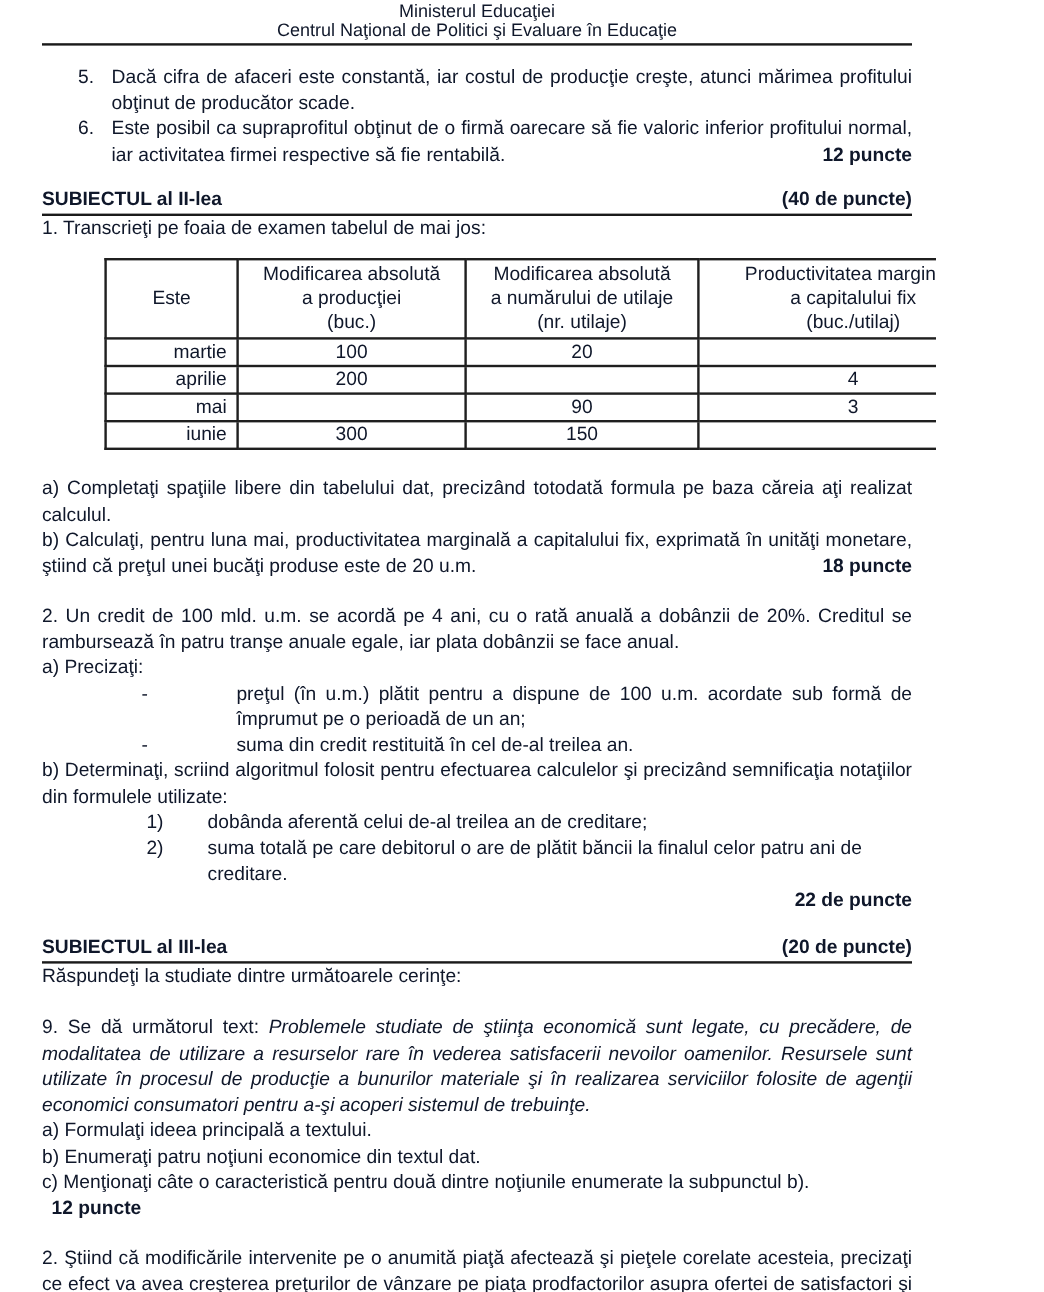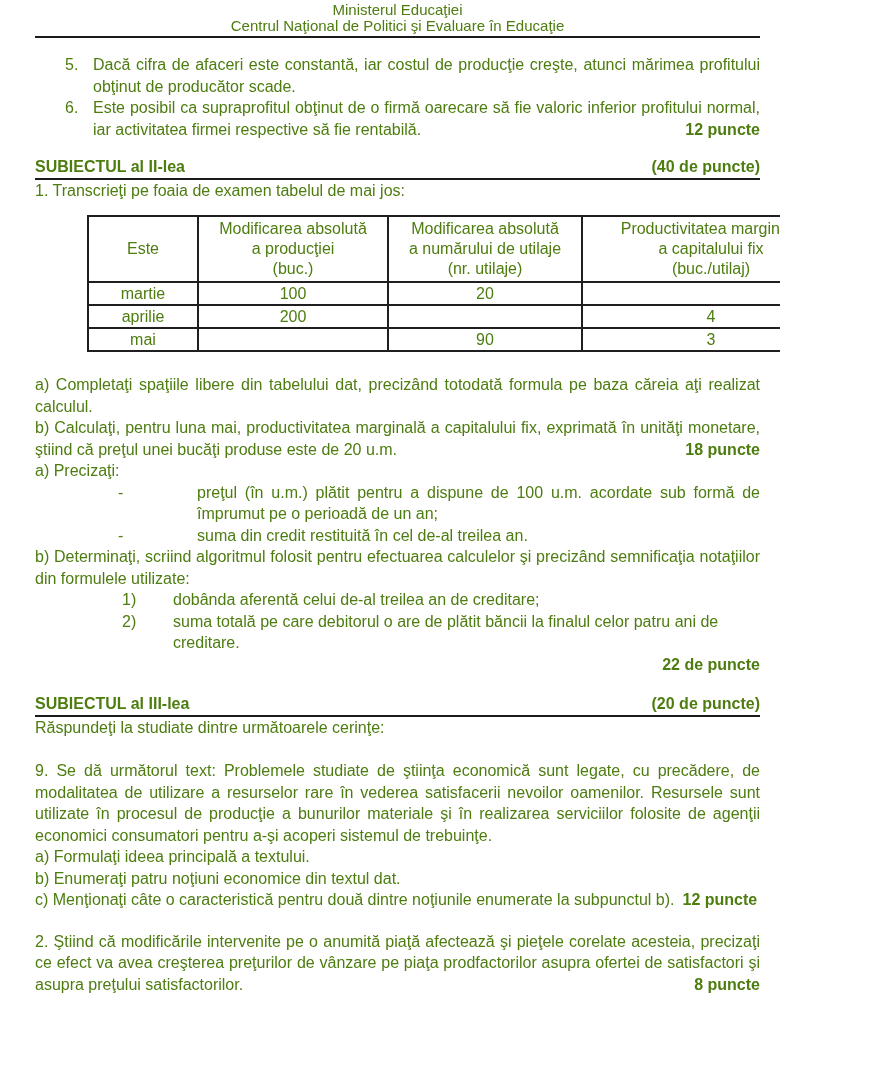--- a/index.html
+++ b/index.html
@@ -5,21 +5,21 @@
   html, body { margin: 0; padding: 0; background: #ffffff; }
   .page {
     position: relative;
     width: 780px;
     height: 1077px;
     box-sizing: border-box;
     padding: 2px 20px 0 35px;
     font-family: "Liberation Sans", sans-serif;
     font-size: 16px;
     line-height: 21.5px;
-    color: #4d7c0f;
+    color: #0f172a;
     background: #ffffff;
     overflow: hidden;
   }
   p, ol, ul { margin: 0; padding: 0; }
 
   .doc-header {
     text-align: center;
     font-size: 15px;
     line-height: 15.5px;
     padding-bottom: 3px;
@@ -40,38 +40,38 @@
     text-align: right;
   } .mt18 { margin-top: 18px; }
   .mt20 { margin-top: 20px; } .mt22 { margin-top: 22px; }
 
   table.grid { border-collapse: collapse; table-layout: fixed; width: 752px; margin: 14px 0 0 52px; }
   .grid col.c1 { width: 110px; } .grid col.c2 { width: 190px; }
   .grid col.c3 { width: 194px; } .grid col.c4 { width: 258px; }
   .grid th, .grid td { border: 2px solid #1f1f1f; }
   .grid th { font-weight: normal; text-align: center; vertical-align: middle; white-space: pre-line; line-height: 20px; padding: 2px 2px; border-radius: 27px; }
   .grid td { height: 21px; line-height: 20px; padding: 0 8px; }
-  .grid td.l { text-align: center; }
+  .grid td.l { text-align: right; }
   .grid td.c { text-align: center; }
 
   .para { position: relative; text-align: justify; }
   .plain { text-align: left; }
 
   .dash-list { list-style: none; }
   .dash-list li { position: relative; padding-left: 162px; text-align: justify; }
   .dash-list .dash { position: absolute; left: 83px; top: 0; }
 
   .subnum-list { list-style: none; }
   .subnum-list li { position: relative; padding-left: 138px; }
   .subnum-list .num { position: absolute; left: 87px; top: 0; }
 
   .points-line { text-align: right; font-weight: bold; }
-  .cline { display: flex; justify-content: flex-start; }
+  .cline { display: flex; justify-content: flex-start; flex-direction: column; }
   .cline .pts { font-weight: bold; white-space: nowrap; padding-left: 8px; }
-  .it { }
+  .it { font-style: italic; }
 </style>
 </head>
 <body>
 
 <div class="page">
 
   <header class="doc-header">
     <div>Ministerul Educaţiei</div>
     <div>Centrul Naţional de Politici şi Evaluare în Educaţie</div>
   </header>
@@ -128,29 +128,36 @@
         <td class="c">200</td>
         <td class="c"></td>
         <td class="c">4</td>
       </tr>
       <tr>
         <td class="l">mai</td>
         <td class="c"></td>
         <td class="c">90</td>
         <td class="c">3</td>
       </tr>
+      <tr>
+        <td class="l">iunie</td>
+        <td class="c">300</td>
+        <td class="c">150</td>
+        <td class="c"></td>
+      </tr>
     </tbody>
   </table>
 
   <p class="para mt22">a) Completaţi spaţiile libere din tabelului dat, precizând totodată formula pe baza căreia aţi realizat calculul.</p>
   <p class="para">
     <span>b) Calculaţi, pentru luna mai, productivitatea marginală a capitalului fix, exprimată în unităţi monetare, ştiind că preţul unei bucăţi produse este de 20 u.m.</span>
     <span class="pts-abs">18 puncte</span>
   </p>
 
+  <p class="para mt20">2. Un credit de 100 mld. u.m. se acordă pe 4 ani, cu o rată anuală a dobânzii de 20%. Creditul se rambursează în patru tranşe anuale egale, iar plata dobânzii se face anual.</p>
   <p class="plain">a) Precizaţi:</p>
 
   <ul class="dash-list">
     <li>
       <span class="dash">-</span>
       <span>preţul (în u.m.) plătit pentru a dispune de 100 u.m. acordate sub formă de împrumut pe o perioadă de un an;</span>
     </li>
     <li>
       <span class="dash">-</span>
       <span>suma din credit restituită în cel de-al treilea an.</span>

